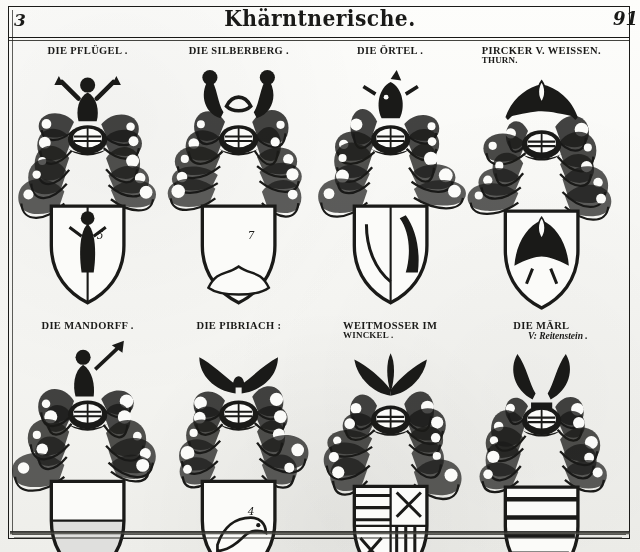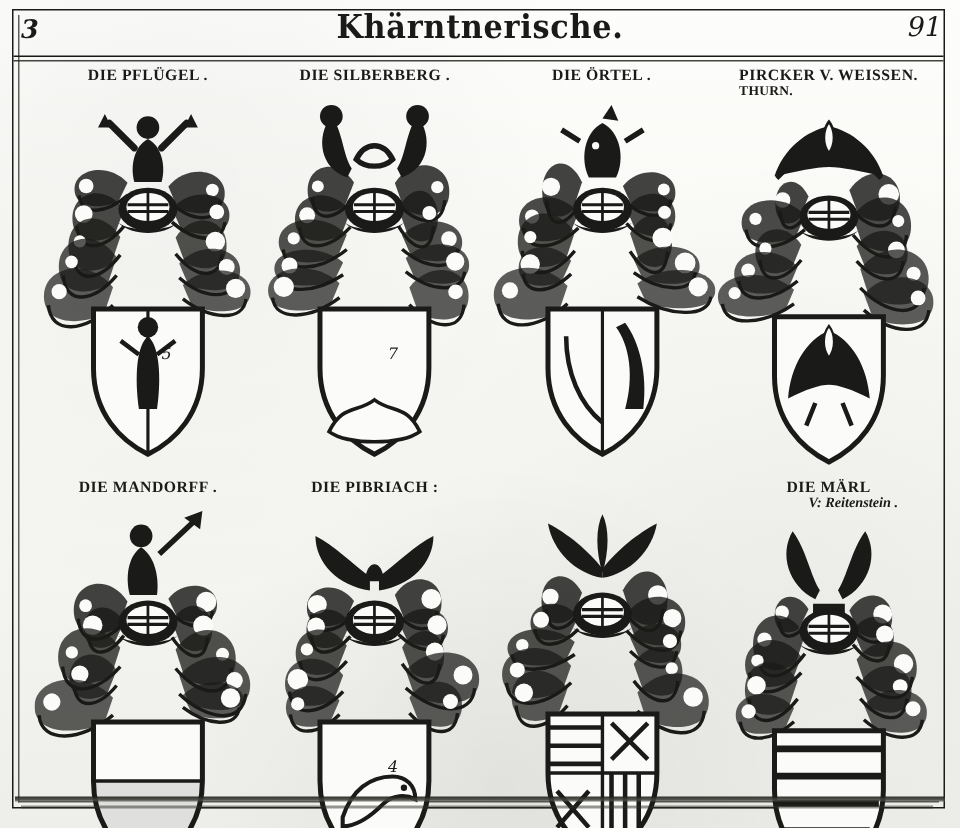--- a/index.html
+++ b/index.html
@@ -72,25 +72,25 @@
     left: 14px;
     top: 12px;
     font-size: 17px;
     font-style: italic;
     font-weight: 700;
     line-height: 1;
     font-family: "DejaVu Serif", serif;
   }
   #page-number-right {
     position: absolute;
-    right: 12px;
+    right: 2px;
     top: 10px;
     font-size: 18px;
     font-style: italic;
-    font-weight: 400;
+    font-weight: 700;
     line-height: 1;
     font-family: "DejaVu Serif", serif;
   }
   #plate-title {
     position: absolute;
     left: 0;
     right: 0;
     top: 7px;
     text-align: center;
     font-family: "DejaVu Serif", serif;
@@ -104,21 +104,20 @@
   
   #arms-grid {
     position: absolute;
     left: 12px;
     top: 42px;
     width: 605px;
     height: 492px;
     display: grid;
     grid-template-columns: repeat(4, 1fr);
     grid-template-rows: repeat(3, 1fr);
-    padding-left: 11px;
   }
   .arms-cell {
     position: relative;
     display: flex;
     flex-direction: column;
     align-items: center;
     padding-top: 3px;
     box-sizing: border-box;
   }
   .arms-caption {
@@ -590,20 +589,21 @@
     <g>
               <path d="M26,96 L74,96 L74,122 C74,142 62,154 50,160 C38,154 26,142 26,122 Z" fill="#fbfbf9" stroke="#1a1a18" stroke-width="2.2"></path>
               <path d="M36,138 C40,126 48,120 58,120 C64,120 68,124 68,130 C64,128 58,128 54,132 C48,138 42,142 36,142 Z" fill="#fbfbf9" stroke="#1a1a18" stroke-width="1.8"></path>
                <circle cx="63" cy="125" r="1.4" fill="#1a1a18"></circle>
               <text x="56" y="118" font-family="DejaVu Serif, serif" font-size="7" font-style="italic" fill="#1a1a18">4</text>
             </g>
   </svg>
         </div>
       </div>
       <div class="arms-cell">
+        <div class="arms-caption"><span>WEITMOSSER IM</span><span class="sub indent-right">WINCKEL .</span></div>
         <div class="arms-art">
           <svg viewBox="0 0 100 166" preserveAspectRatio="xMidYMid meet" aria-hidden="true">
     <g>
               <path d="M59,41.50347222222222 C65.9007433127572,27.97835219478738 78.71640946502058,32.035888203017834 78.71640946502058,45.56100823045267
              C78.71640946502058,59.086128257887516 67.87238425925926,58.40987225651577 63,53.67608024691358 Z" fill="#1a1a18" opacity="0.82"></path>
               <circle cx="74.37879938271605" cy="43.53224022633745" r="4.279192386831276" fill="#fbfbf9"></circle>
               <path d="M59,49.61854423868313 C66.88656378600822,61.791152263374485 75.71640946502058,63.143664266117966 76.71640946502058,49.61854423868313" fill="none" stroke="#1a1a18" stroke-width="1.5"></path>
               <path d="M60.6,51.88654835390947 C69.65828446502057,39.646836419753086 86.48081275720165,43.31875 86.48081275720165,55.558461934156384
              C86.48081275720165,67.79817386831276 72.24636574074074,67.18618827160495 64.6,62.90228909465021 Z" fill="#1a1a18" opacity="0.7899999999999999"></path>
               <circle cx="80.78703395061729" cy="53.72250514403292" r="4.0469221536351165" fill="#fbfbf9"></circle>

